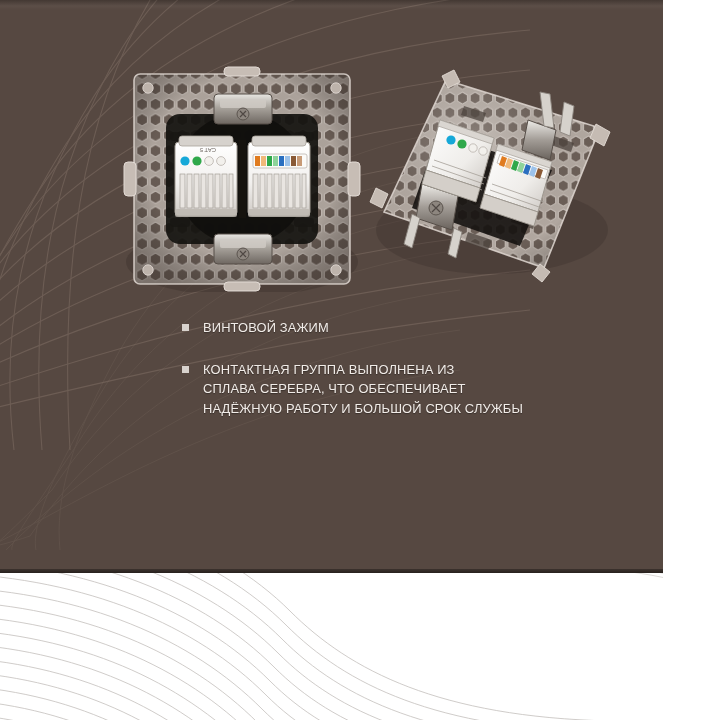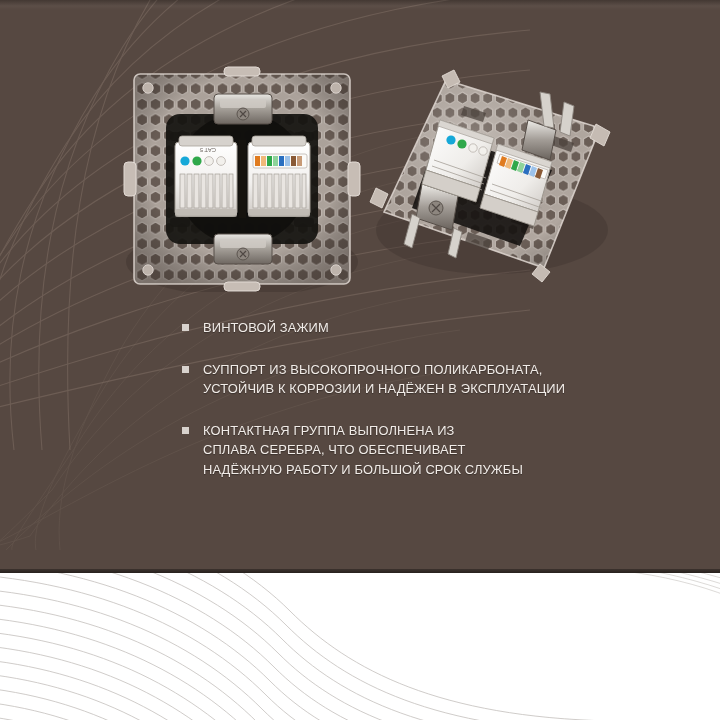--- a/index.html
+++ b/index.html
@@ -5,21 +5,21 @@
 <style>
   * { box-sizing: border-box; margin: 0; padding: 0; }
   html, body {
     width: 720px; height: 720px;
     font-family: "Liberation Sans", sans-serif;
     background: #ffffff;
     overflow: hidden;
   }
   #page {
     position: relative;
-    width: 720px; height: 720px;
+    width: 663px; height: 720px;
     overflow: hidden;
     background: #0f766e;
     padding-left: 39px;
   }
 
   
   #brown-panel {
     position: absolute; left: 0; top: 0;
     width: 720px; height: 573px;
     background: #564841;
@@ -368,25 +368,20 @@
       </g>
     </svg>
 
     <div id="features">
 
       <div class="feature">
         <span class="bullet"></span>
         <span class="feature-line">ВИНТОВОЙ ЗАЖИМ</span>
       </div>
 
-      <div class="feature">
-        <span class="bullet"></span>
-        <span class="feature-line">СУППОРТ ИЗ ВЫСОКОПРОЧНОГО ПОЛИКАРБОНАТА,</span>
-        <span class="feature-line">УСТОЙЧИВ К КОРРОЗИИ И НАДЁЖЕН В ЭКСПЛУАТАЦИИ</span>
-      </div>
 
       <div class="feature">
         <span class="bullet"></span>
         <span class="feature-line">КОНТАКТНАЯ ГРУППА ВЫПОЛНЕНА ИЗ</span>
         <span class="feature-line">СПЛАВА СЕРЕБРА, ЧТО ОБЕСПЕЧИВАЕТ</span>
         <span class="feature-line">НАДЁЖНУЮ РАБОТУ И БОЛЬШОЙ СРОК СЛУЖБЫ</span>
       </div>
 
     </div>
   </div>

